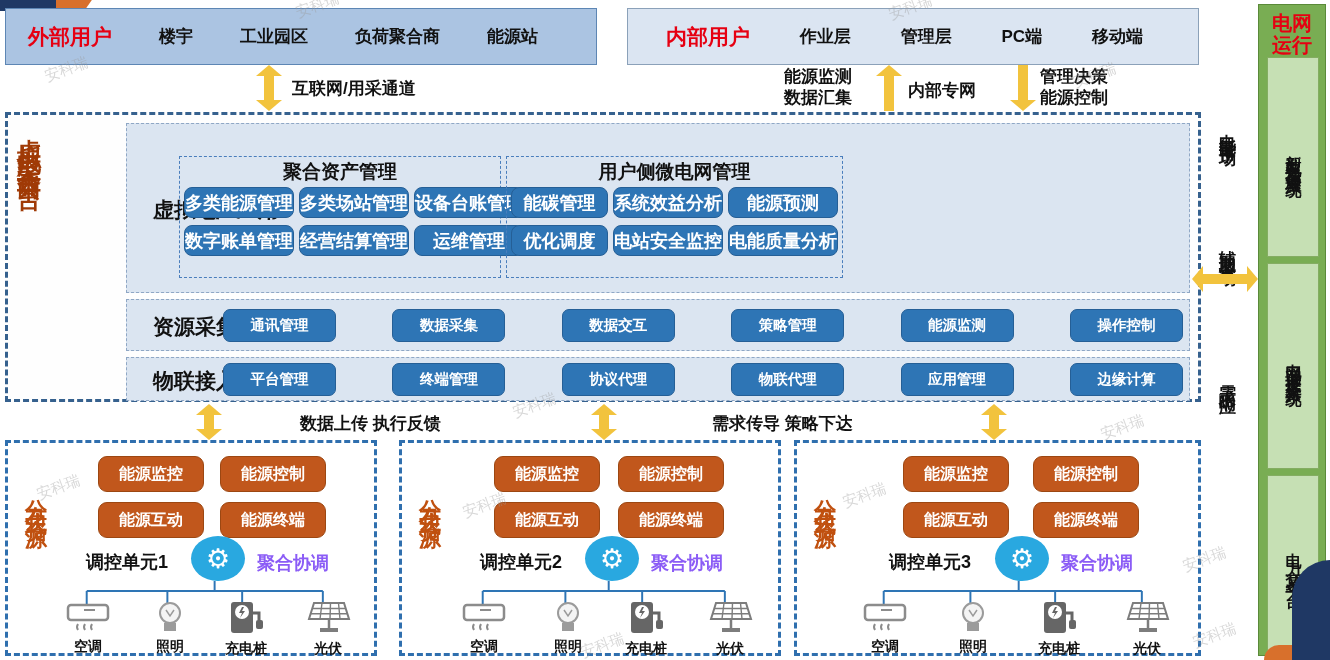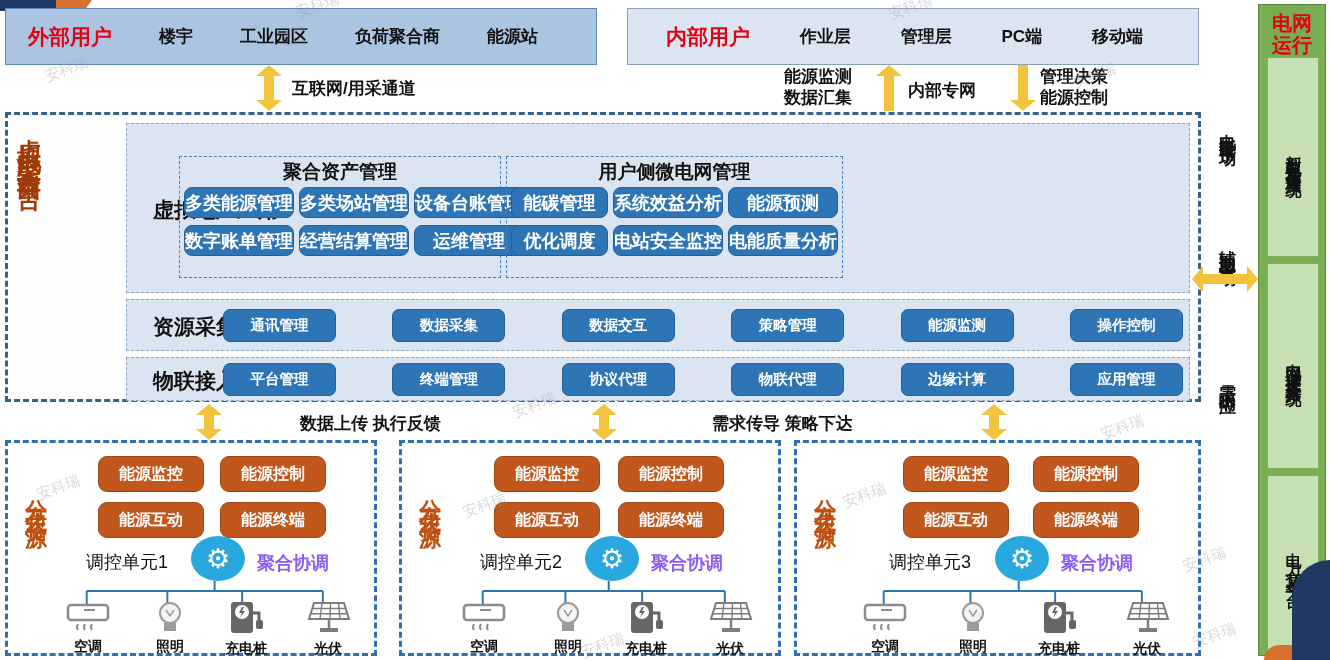--- a/index.html
+++ b/index.html
@@ -67,21 +67,21 @@
   
   #gridcol { position:absolute; left:1258px; top:4px; width:68px; height:652px; background:#79ad53; border:1px solid #5a8a39; }
   #gridcol .gtitle { position:absolute; top:7px; left:0; width:100%; text-align:center; color:#e60012; font-weight:bold; font-size:20px; line-height:22px; }
   .gsys { position:absolute; left:8px; width:52px; background:#c6e0b4; border:1px solid #84ad62; display:flex; align-items:center; justify-content:center; }
   .gsys span { writing-mode:vertical-rl; text-orientation:upright; font-size:16px; font-weight:bold; color:#111; letter-spacing:3px; }
 
   
   .unit { position:absolute; top:440px; height:216px; border:3px dashed #2f6fae; background:#fff; }
   .unit .side { position:absolute; left:13px; top:38px; writing-mode:vertical-rl; text-orientation:upright; font-size:22px; font-weight:bold; color:#c0500f; letter-spacing:7px; }
   .obtn { position:absolute; width:106px; height:36px; background:#c1571c; border:1px solid #9c4712; border-radius:9px; color:#fff; font-weight:bold; font-size:16px; display:flex; align-items:center; justify-content:center; }
-  .unit-label { position:absolute; left:78px; top:107px; font-size:18px; font-weight:normal; color:#111; white-space:nowrap; }
+  .unit-label { position:absolute; left:78px; top:107px; font-size:18px; font-weight:bold; color:#111; white-space:nowrap; }
   .gear { position:absolute; left:183px; top:93px; width:54px; height:45px; background:#29a8e0; border-radius:50%; display:flex; align-items:center; justify-content:center; color:#fff; font-size:27px; }
   .coord { position:absolute; left:249px; top:108px; font-size:18px; font-weight:bold; color:#8b5cf6; white-space:nowrap; }
   .conn { position:absolute; left:0; top:138px; width:100%; height:24px; }
   .devrow { position:absolute; left:0; top:158px; width:100%; height:56px; }
   .dev { position:absolute; width:76px; text-align:center; }
   .dev .dlabel { font-size:14px; font-weight:bold; color:#111; margin-top:1px; }
 </style>
 </head>
 <body>
 
@@ -185,22 +185,22 @@
       </div>
     </div>
 
     <div id="layer-iot" class="layer">
       <div class="layer-label" style="top:9px">物联接入体系</div>
       <div class="btnrow" style="top:5px">
         <div class="bluebtn">平台管理</div>
         <div class="bluebtn">终端管理</div>
         <div class="bluebtn">协议代理</div>
         <div class="bluebtn">物联代理</div>
+        <div class="bluebtn">应用管理</div>
         <div class="bluebtn">边缘计算</div>
-        <div class="bluebtn">应用管理</div>
       </div>
     </div>
   </div>
 
   <div class="ar h2" style="left:1192px;top:266px;width:66px">
       <div class="shaft"></div>
     </div>
   <span class="market" style="top:120px">电能量市场</span>
   <span class="market" style="top:236px">辅助服务市场</span>
   <span class="market" style="top:372px">需求响应</span>

